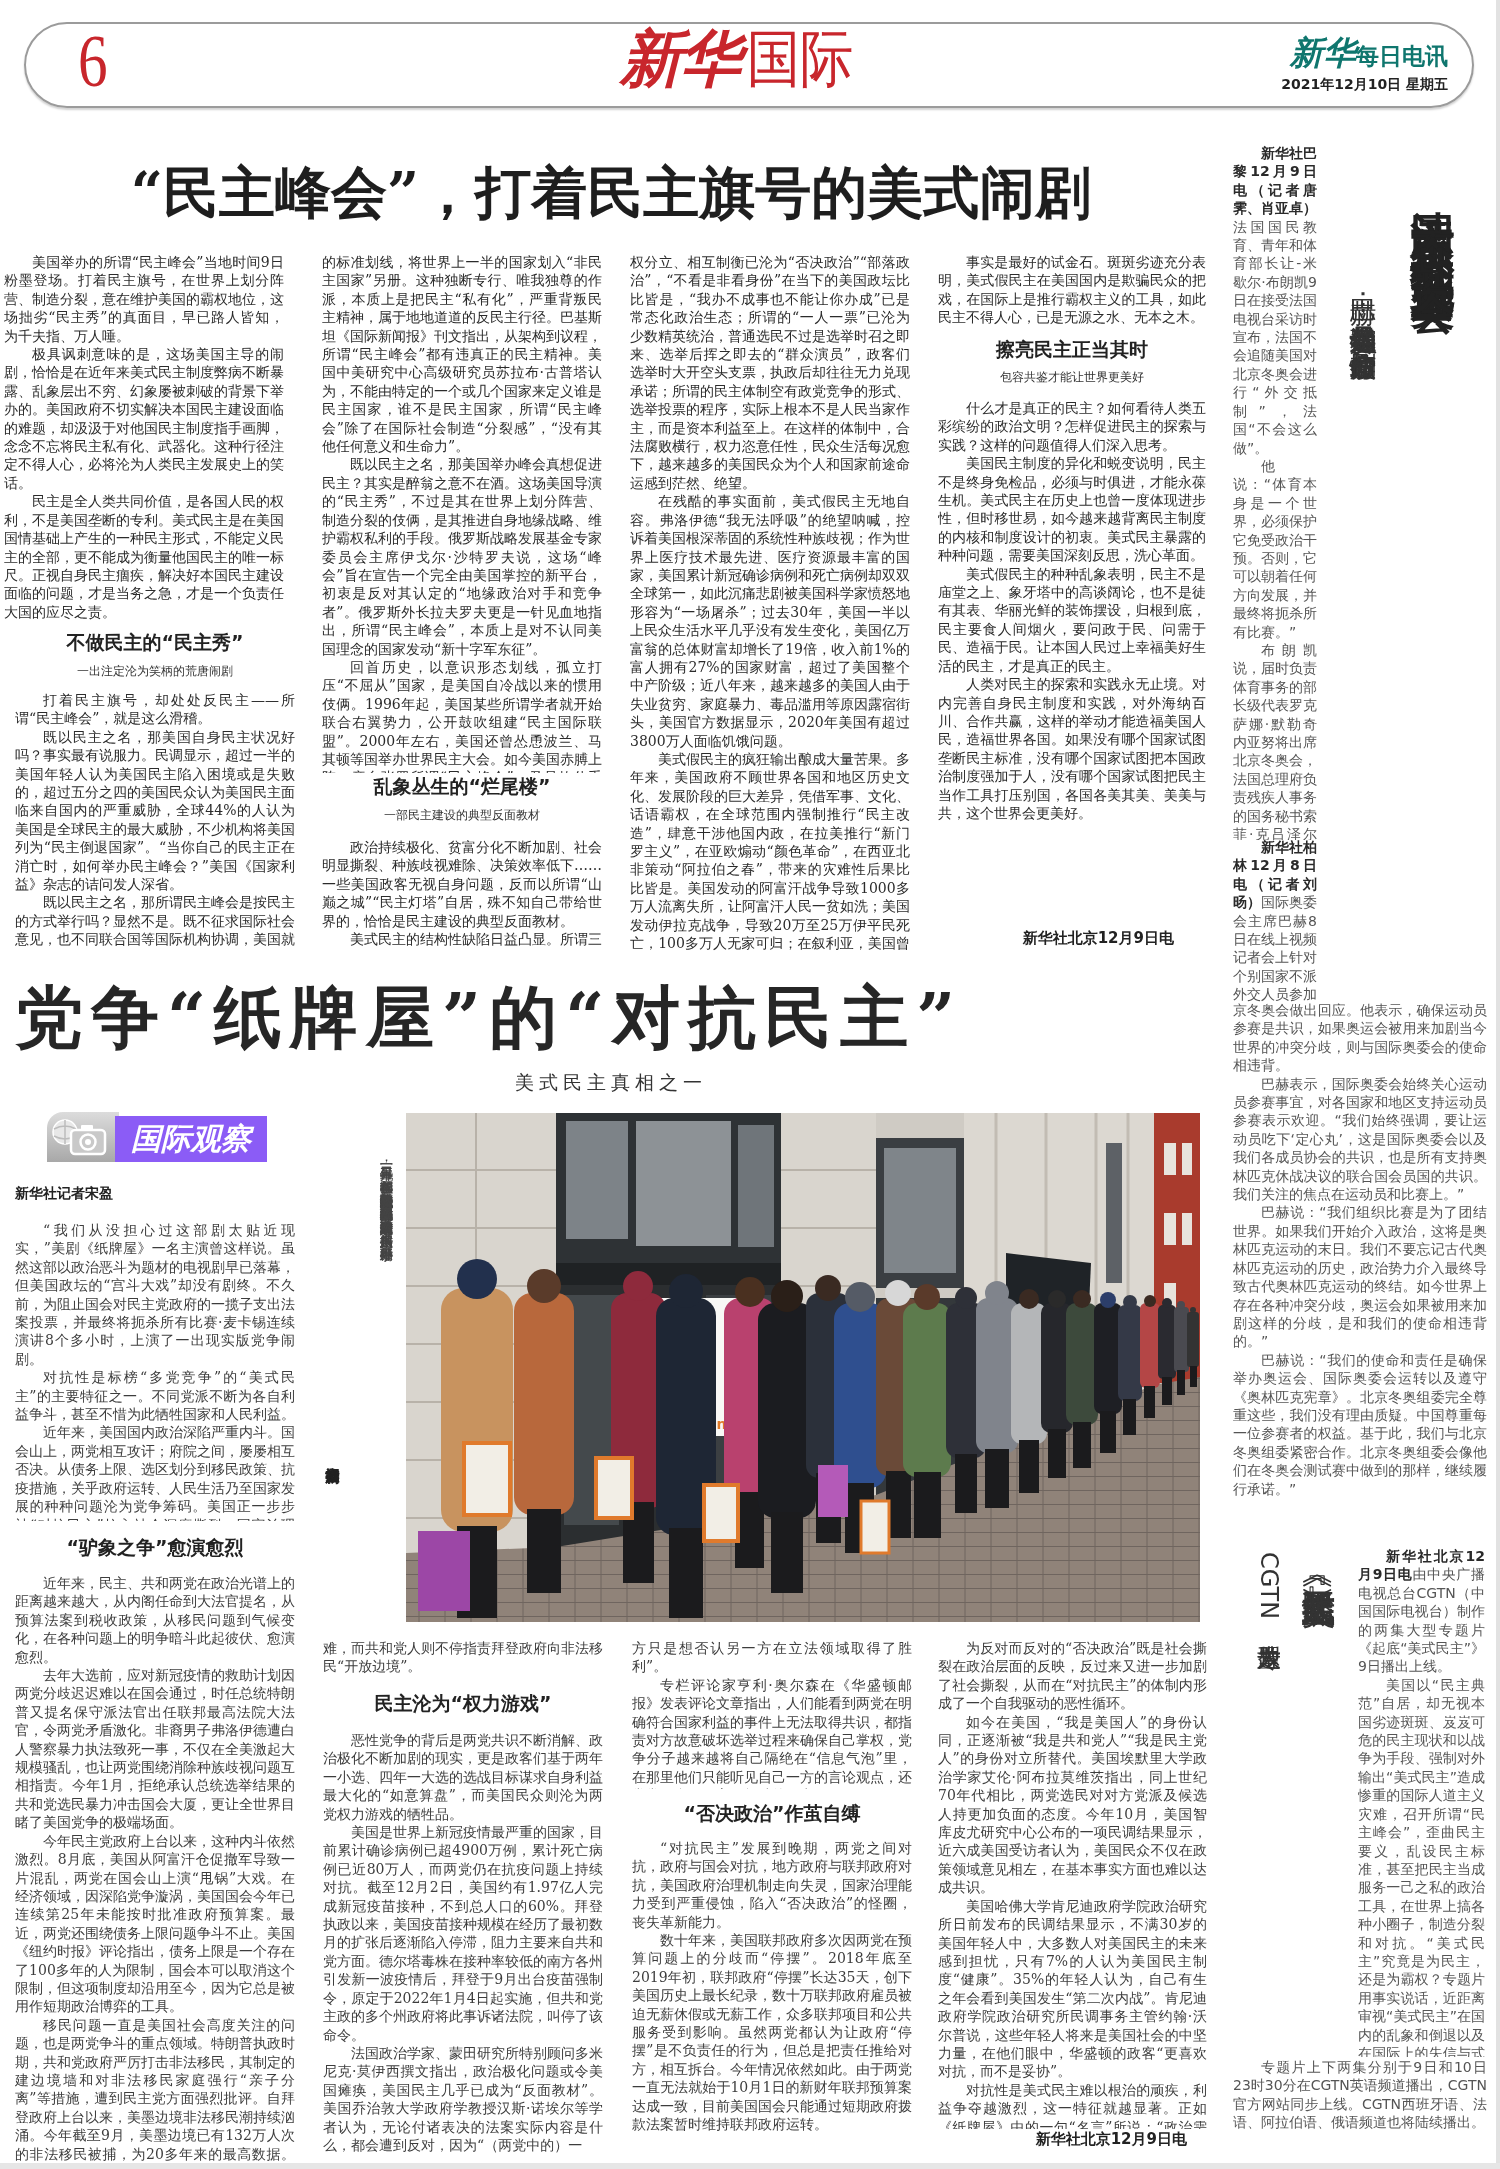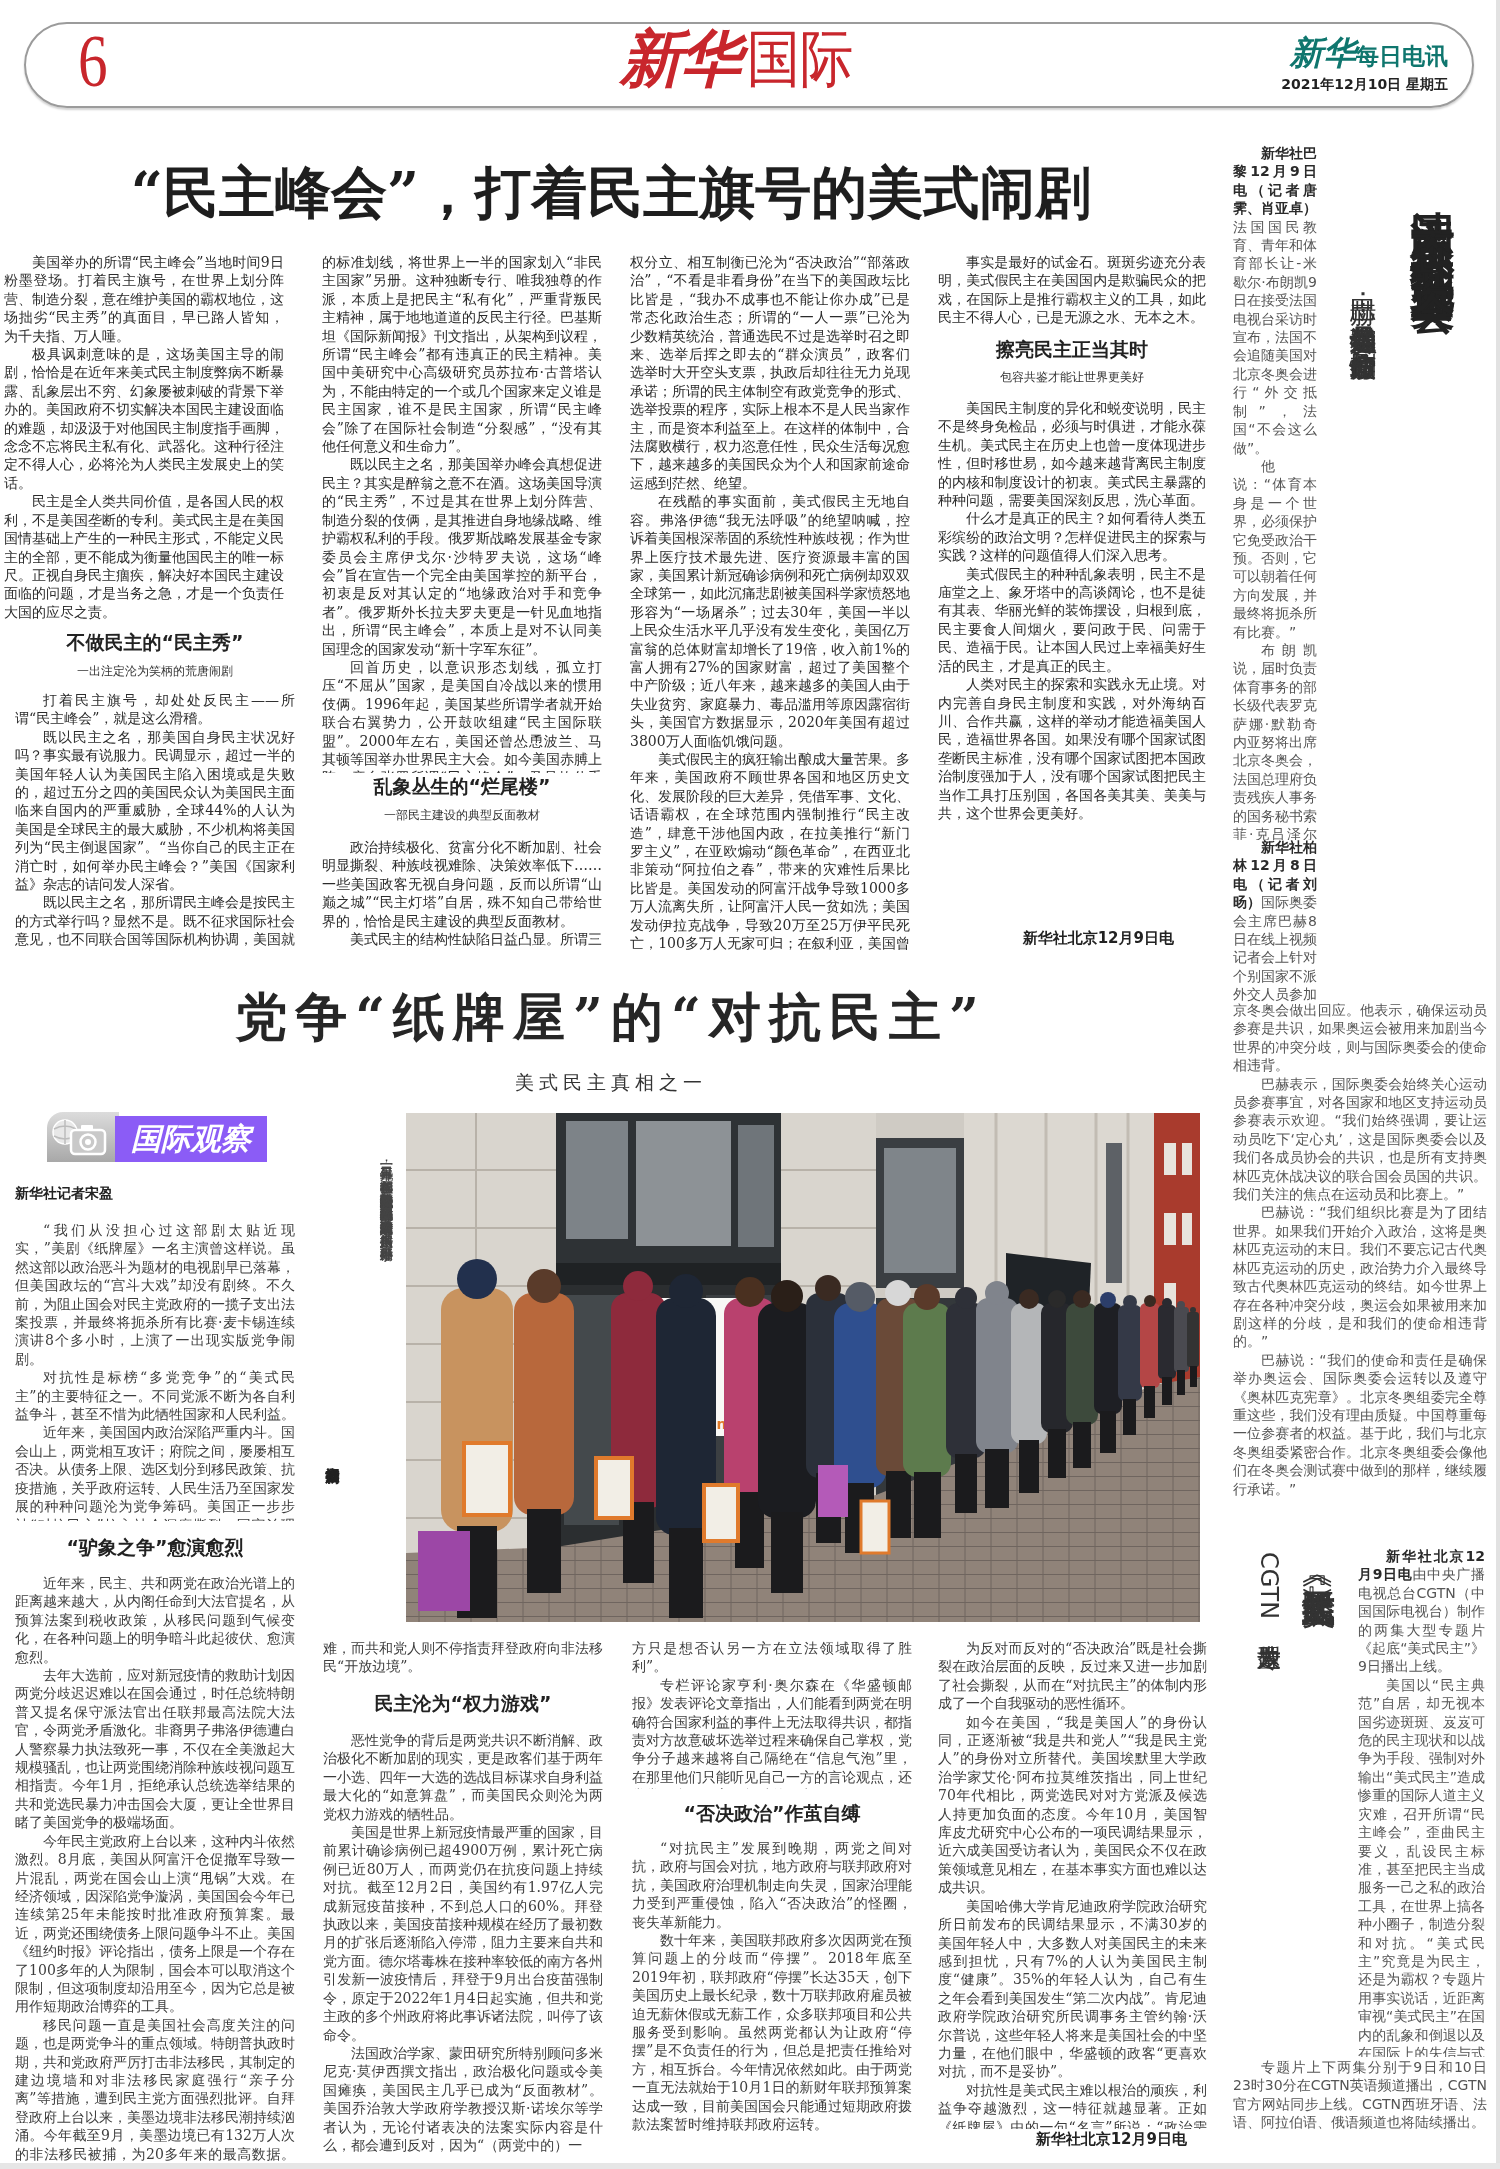--- a/index.html
+++ b/index.html
@@ -38,22 +38,22 @@
     position: absolute; left: 1240px; top: 76px; width: 208px; text-align: right;
     font-family: "DejaVu Sans", sans-serif; font-size: 14px; font-weight: bold; color: #222; white-space: nowrap;
   }
 
   
   .h1 {
     position: absolute; left: 15px; top: 160px; width: 1192px; text-align: center;
     font-size: 56px; line-height: 64px; font-weight: bold; color: #1e1e1e; white-space: nowrap;
   }
   .h2 {
-    position: absolute; left: 15px; top: 985px; width: 1192px; text-align: center;
-    font-size: 52px; line-height: 64px; font-weight: bold; letter-spacing: 8px; color: #262626; white-space: nowrap;
+    position: absolute; left: 15px; top: 985px; width: 1192px; 
+    font-size: 68px; line-height: 64px; font-weight: bold; letter-spacing: 8px; color: #262626; white-space: nowrap;
   }
   .series {
     position: absolute; left: 15px; top: 1070px; width: 1192px; text-align: center;
     font-family: "DejaVu Sans", sans-serif; font-size: 19px; line-height: 24px; letter-spacing: 5px; color: #333;
   }
 
   
   .col {
     position: absolute; font-size: 14px; line-height: 18.4px; text-align: justify; overflow: hidden;
   }
@@ -157,22 +157,22 @@
   <p>在残酷的事实面前，美式假民主无地自容。弗洛伊德“我无法呼吸”的绝望呐喊，控诉着美国根深蒂固的系统性种族歧视；作为世界上医疗技术最先进、医疗资源最丰富的国家，美国累计新冠确诊病例和死亡病例却双双全球第一，如此沉痛悲剧被美国科学家愤怒地形容为“一场屠杀”；过去30年，美国一半以上民众生活水平几乎没有发生变化，美国亿万富翁的总体财富却增长了19倍，收入前1%的富人拥有27%的国家财富，超过了美国整个中产阶级；近八年来，越来越多的美国人由于失业贫穷、家庭暴力、毒品滥用等原因露宿街头，美国官方数据显示，2020年美国有超过3800万人面临饥饿问题。</p>
   <p>美式假民主的疯狂输出酿成大量苦果。多年来，美国政府不顾世界各国和地区历史文化、发展阶段的巨大差异，凭借军事、文化、话语霸权，在全球范围内强制推行“民主改造”，肆意干涉他国内政，在拉美推行“新门罗主义”，在亚欧煽动“颜色革命”，在西亚北非策动“阿拉伯之春”，带来的灾难性后果比比皆是。美国发动的阿富汗战争导致1000多万人流离失所，让阿富汗人民一贫如洗；美国发动伊拉克战争，导致20万至25万伊平民死亡，100多万人无家可归；在叙利亚，美国曾经在一次空袭中就炸死1600名叙平民……难怪法国媒体指出，“民主”已成为美国党同伐异的“大规模杀伤性武器”。</p>
 </div>
 
 <div class="col a1" style="left:938px;top:253px;width:268px;height:78px;">
   <p>事实是最好的试金石。斑斑劣迹充分表明，美式假民主在美国国内是欺骗民众的把戏，在国际上是推行霸权主义的工具，如此民主不得人心，已是无源之水、无本之木。</p>
 </div>
 <div class="subhead" style="left:938px;top:337px;width:268px;">擦亮民主正当其时</div>
 <div class="subhead subsub" style="left:938px;top:367px;width:268px;">包容共鉴才能让世界更美好</div>
 <div class="col a1" style="left:938px;top:399px;width:268px;height:528px;">
+  <p>什么才是真正的民主？如何看待人类五彩缤纷的政治文明？怎样促进民主的探索与实践？这样的问题值得人们深入思考。</p>
   <p>美国民主制度的异化和蜕变说明，民主不是终身免检品，必须与时俱进，才能永葆生机。美式民主在历史上也曾一度体现进步性，但时移世易，如今越来越背离民主制度的内核和制度设计的初衷。美式民主暴露的种种问题，需要美国深刻反思，洗心革面。</p>
-  <p>什么才是真正的民主？如何看待人类五彩缤纷的政治文明？怎样促进民主的探索与实践？这样的问题值得人们深入思考。</p>
   <p>美式假民主的种种乱象表明，民主不是庙堂之上、象牙塔中的高谈阔论，也不是徒有其表、华丽光鲜的装饰摆设，归根到底，民主要食人间烟火，要问政于民、问需于民、造福于民。让本国人民过上幸福美好生活的民主，才是真正的民主。</p>
   <p><span>人类对民主的探索和实践永无止境。对内完善自身民主制度和实践，对外海纳百川、合作共赢，这样的举动才能造福美国人民，造福世界各国。如果没有哪个国家试图垄断民主标准，没有哪个国家试图把本国政治制度强加于人，没有哪个国家试图把民主当作工具打压别国，各国各美其美、美美与共，这个世界会更美好。</span></p>
 </div>
 <div class="dateline" style="left:938px;top:928px;width:268px;padding-right:32px;">新华社北京12月9日电</div>
 
 <div class="vh vh-france">法国宣布不会『外交抵制』北京冬奥会</div>
 <div class="vh vh-bach">巴赫：确保运动员参赛是共识，加剧分歧有悖使命</div>
 
 <div class="col side" style="left:1233px;top:144px;width:84px;height:696px;">
   <p><span class="lead">新华社巴黎12月9日电（记者唐霁、肖亚卓）</span><span>法国国民教育、青年和体育部长让-米歇尔·布朗凯9日在接受法国电视台采访时宣布，法国不会追随美国对北京冬奥会进行“外交抵制”，法国“不会这么做”。</span></p>

